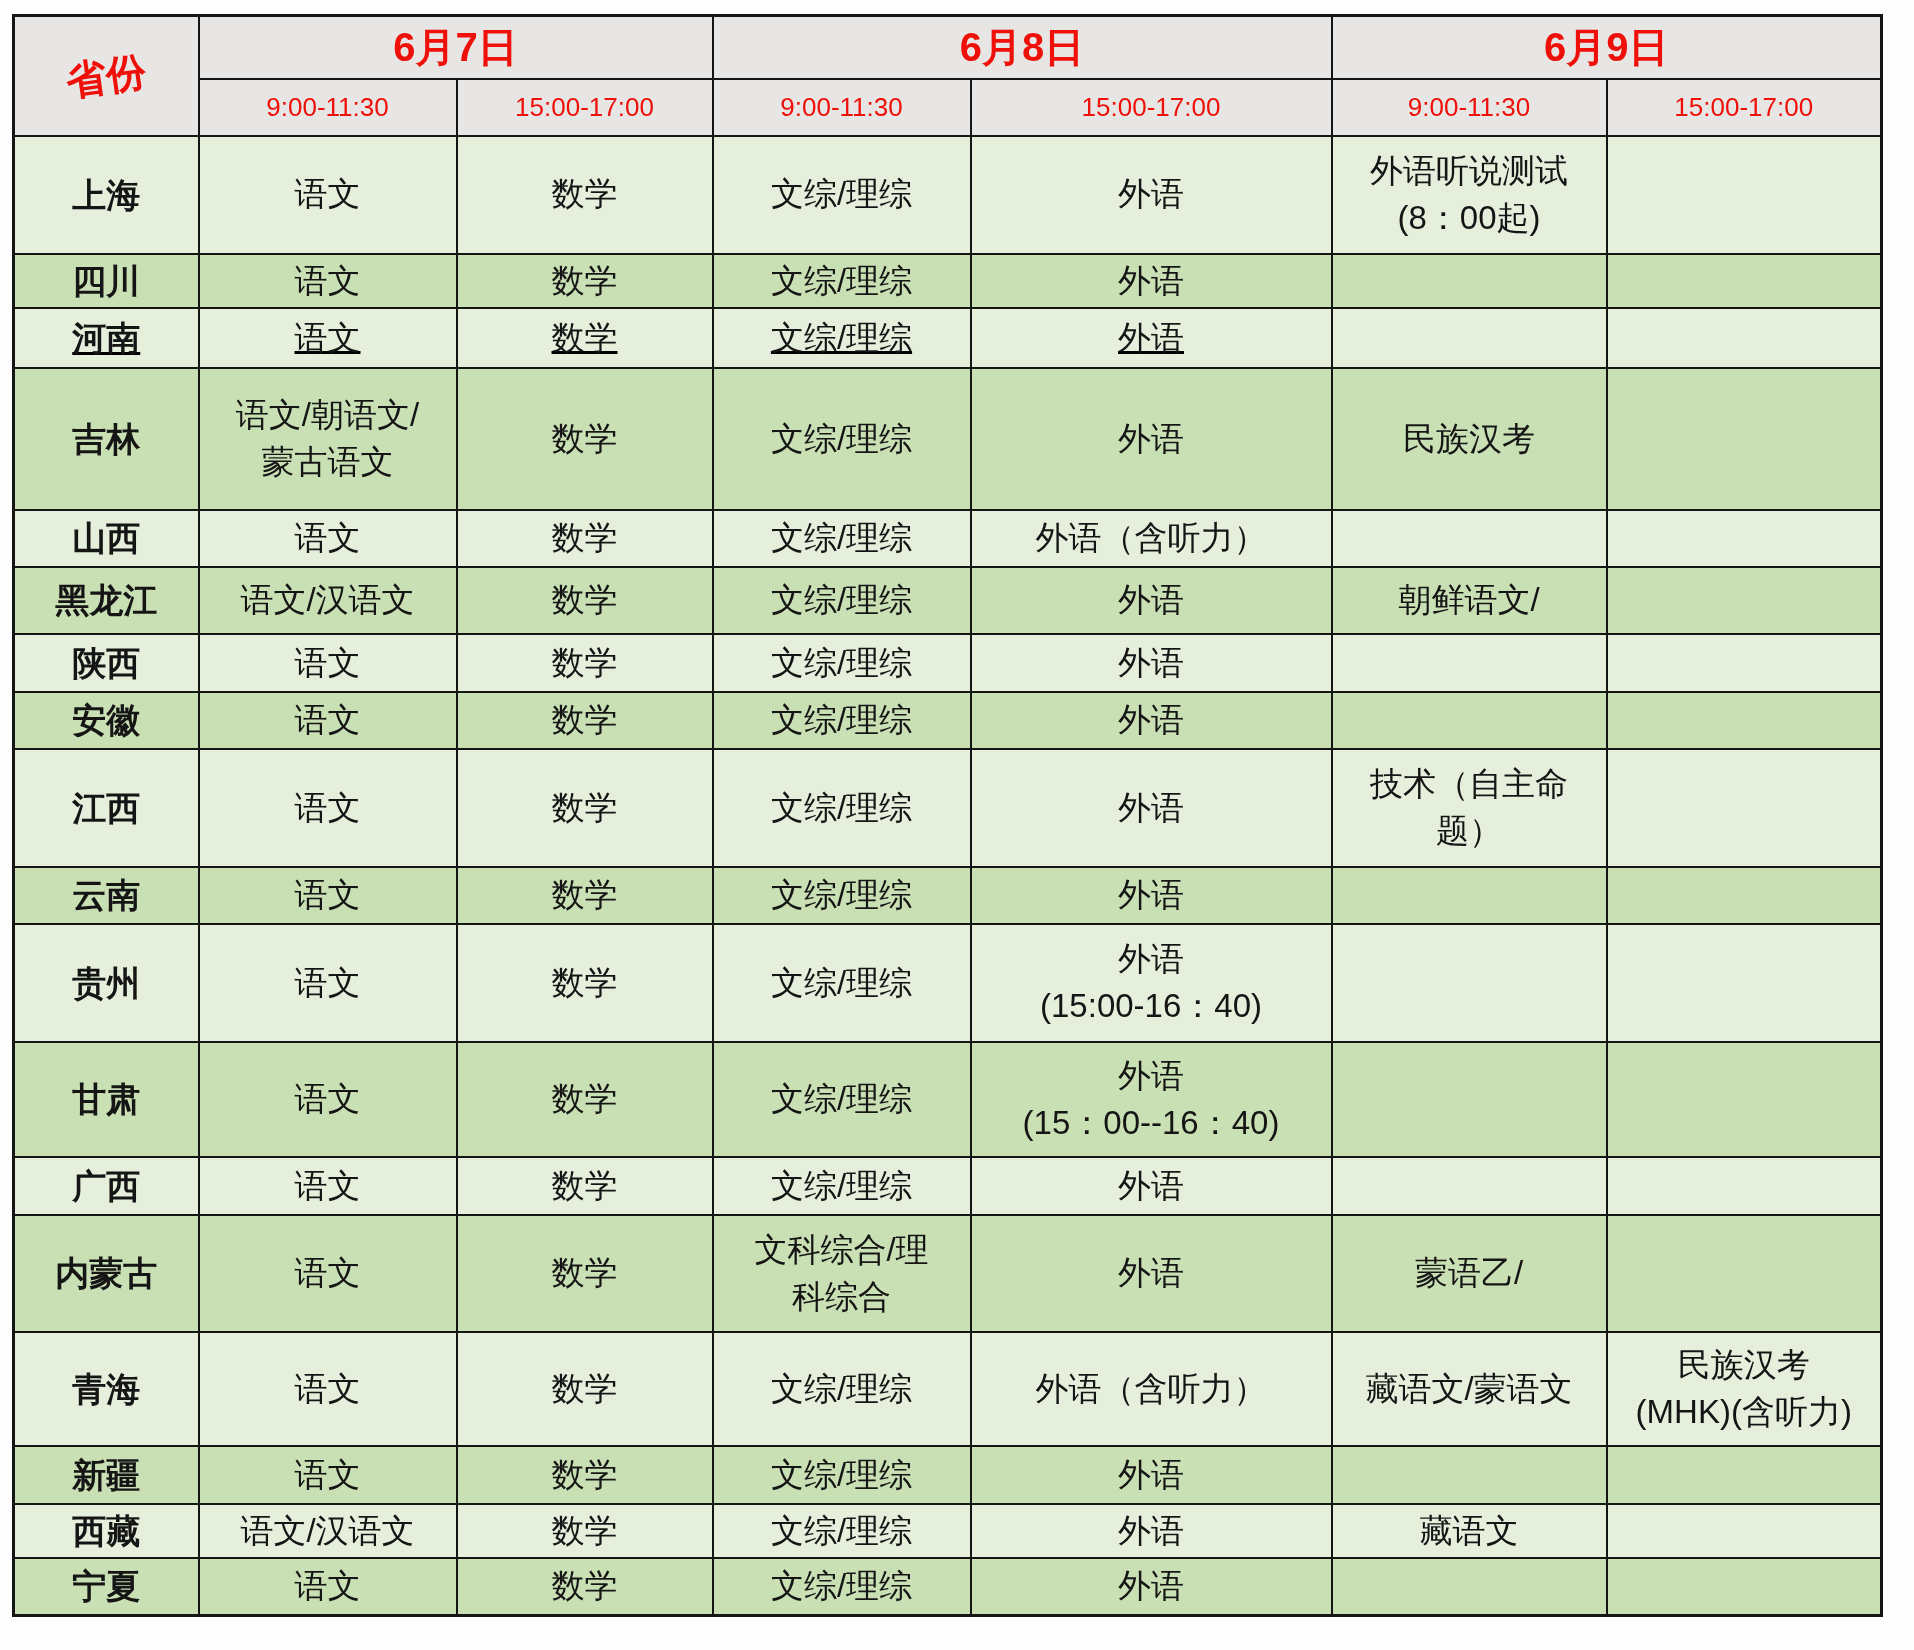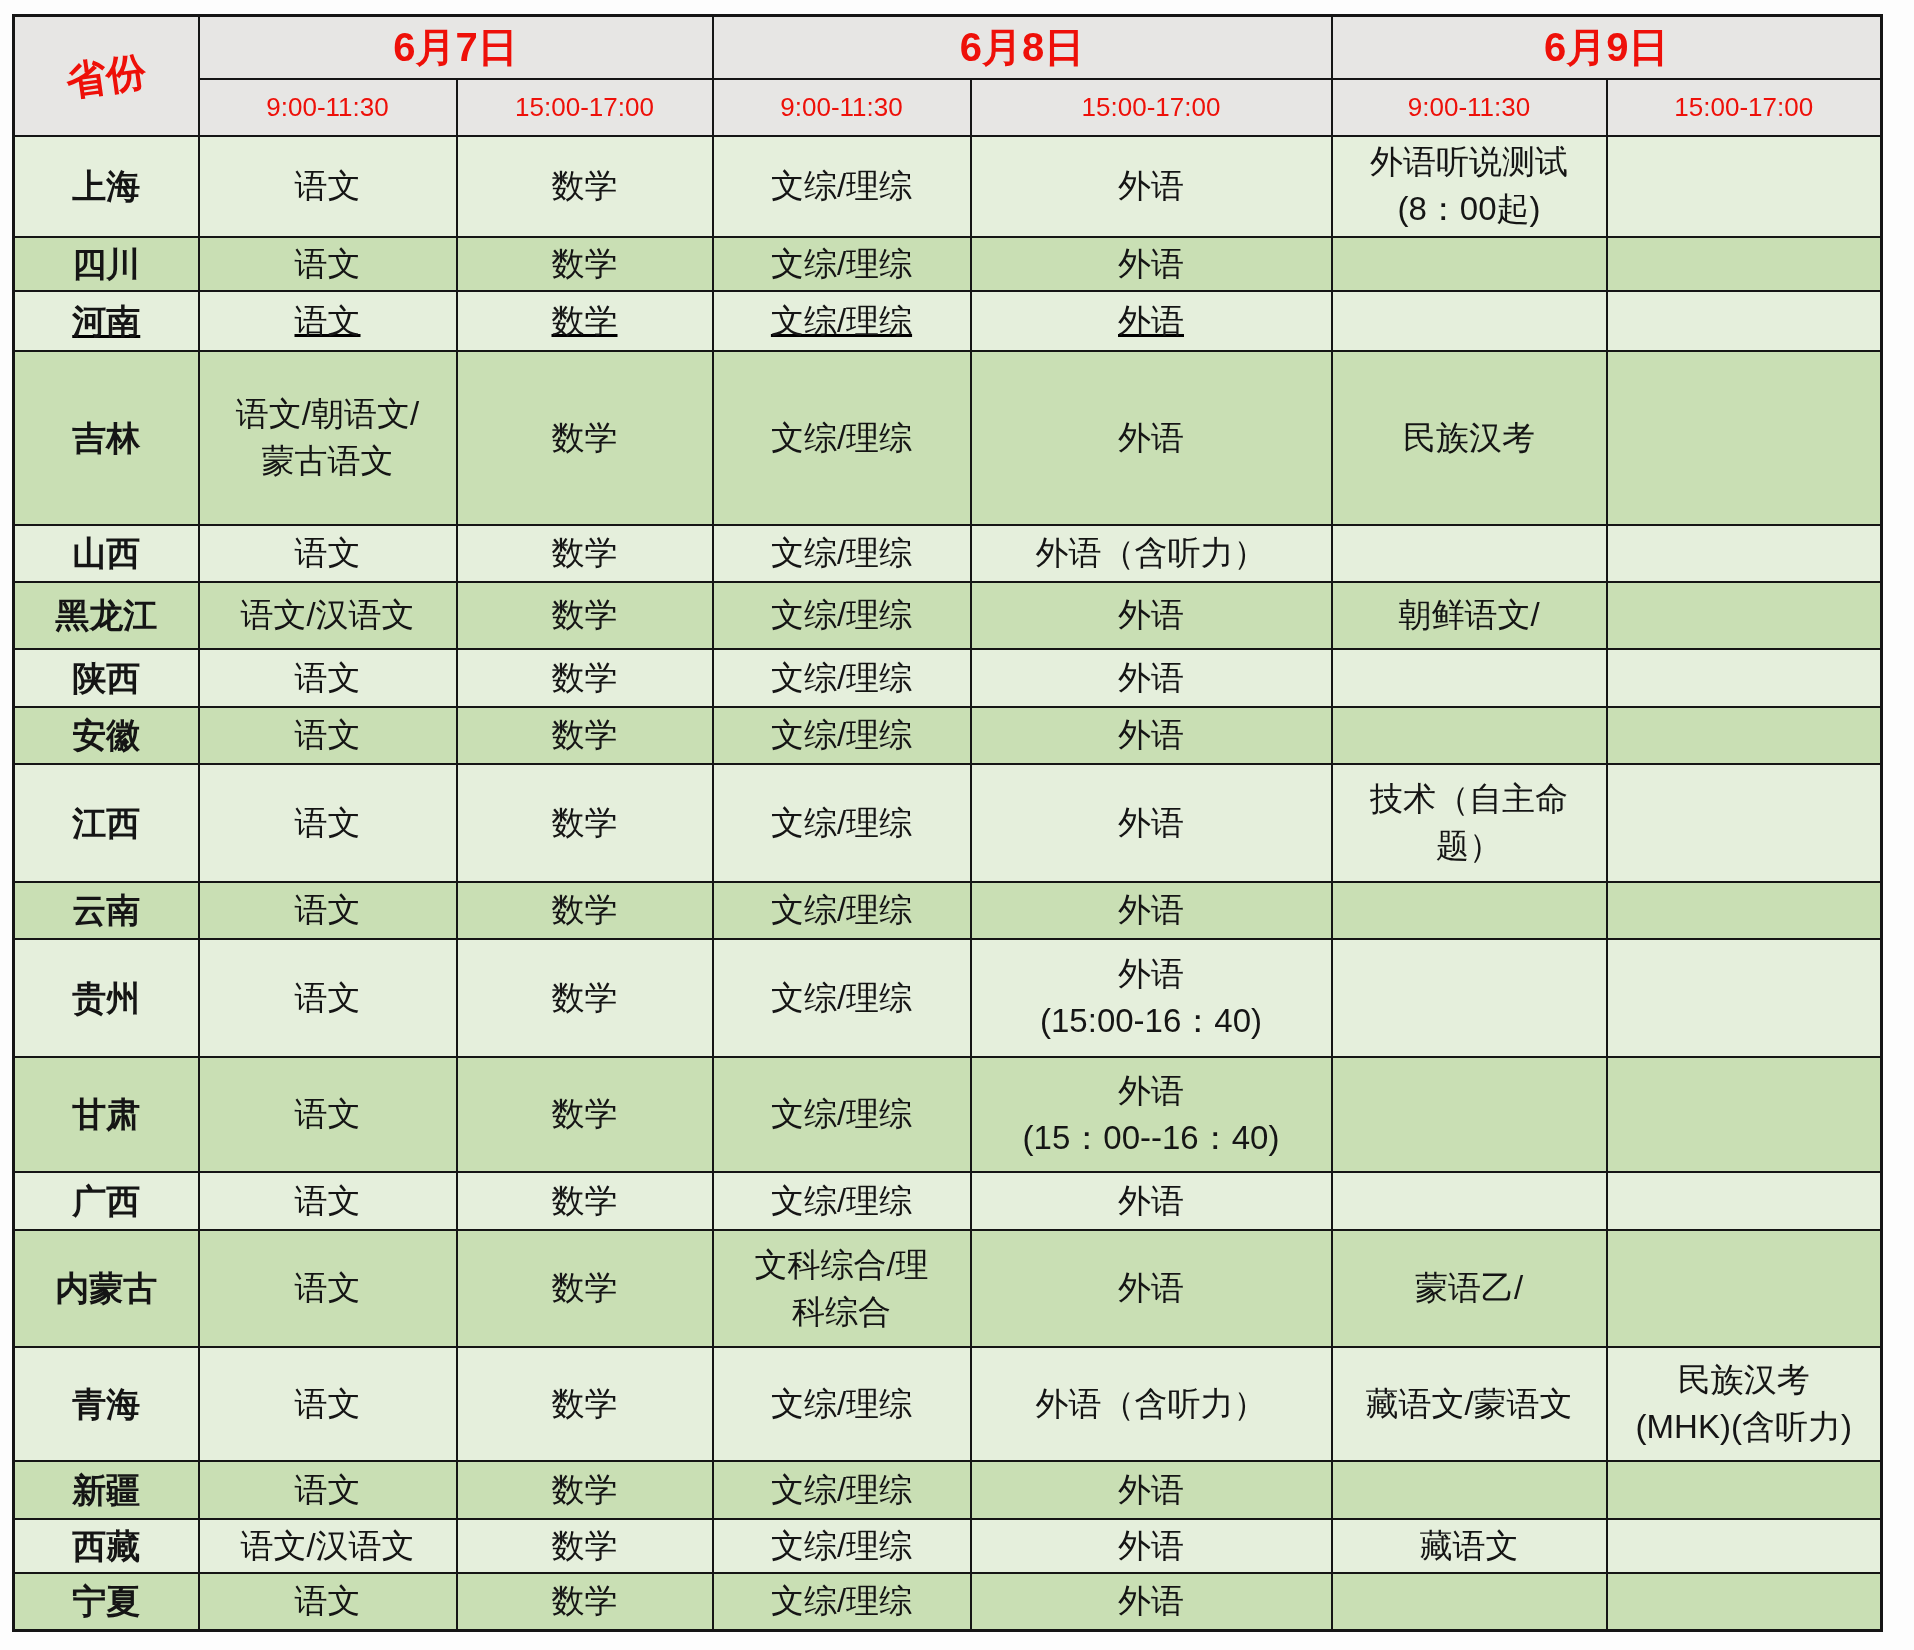--- a/index.html
+++ b/index.html
@@ -93,21 +93,21 @@
       <tr class="hdr2" style="height:57px">
         <th>9:00-11:30</th>
         <th>15:00-17:00</th>
         <th>9:00-11:30</th>
         <th>15:00-17:00</th>
         <th>9:00-11:30</th>
         <th>15:00-17:00</th>
       </tr>
     </thead>
     <tbody id="rows">
-        <tr class="row-light" style="height: 101px;">
+        <tr class="row-light" style="height: 118px;">
           <td class="province-cell">上海</td>
           <td class="subject-cell">语文</td>
           <td class="subject-cell">数学</td>
           <td class="subject-cell">文综/理综</td>
           <td class="subject-cell">外语</td>
           <td class="subject-cell">外语听说测试
 (8：00起)</td>
           <td class="subject-cell"></td>
         </tr>
         <tr class="row-dark" style="height: 41px;">
@@ -121,21 +121,21 @@
         </tr>
         <tr class="row-light" style="height: 60px; text-decoration: underline;">
           <td class="province-cell">河南</td>
           <td class="subject-cell">语文</td>
           <td class="subject-cell">数学</td>
           <td class="subject-cell">文综/理综</td>
           <td class="subject-cell">外语</td>
           <td class="subject-cell"></td>
           <td class="subject-cell"></td>
         </tr>
-        <tr class="row-dark" style="height: 174px;">
+        <tr class="row-dark" style="height: 142px;">
           <td class="province-cell">吉林</td>
           <td class="subject-cell">语文/朝语文/
 蒙古语文</td>
           <td class="subject-cell">数学</td>
           <td class="subject-cell">文综/理综</td>
           <td class="subject-cell">外语</td>
           <td class="subject-cell">民族汉考</td>
           <td class="subject-cell"></td>
         </tr>
         <tr class="row-light" style="height: 57px;">

